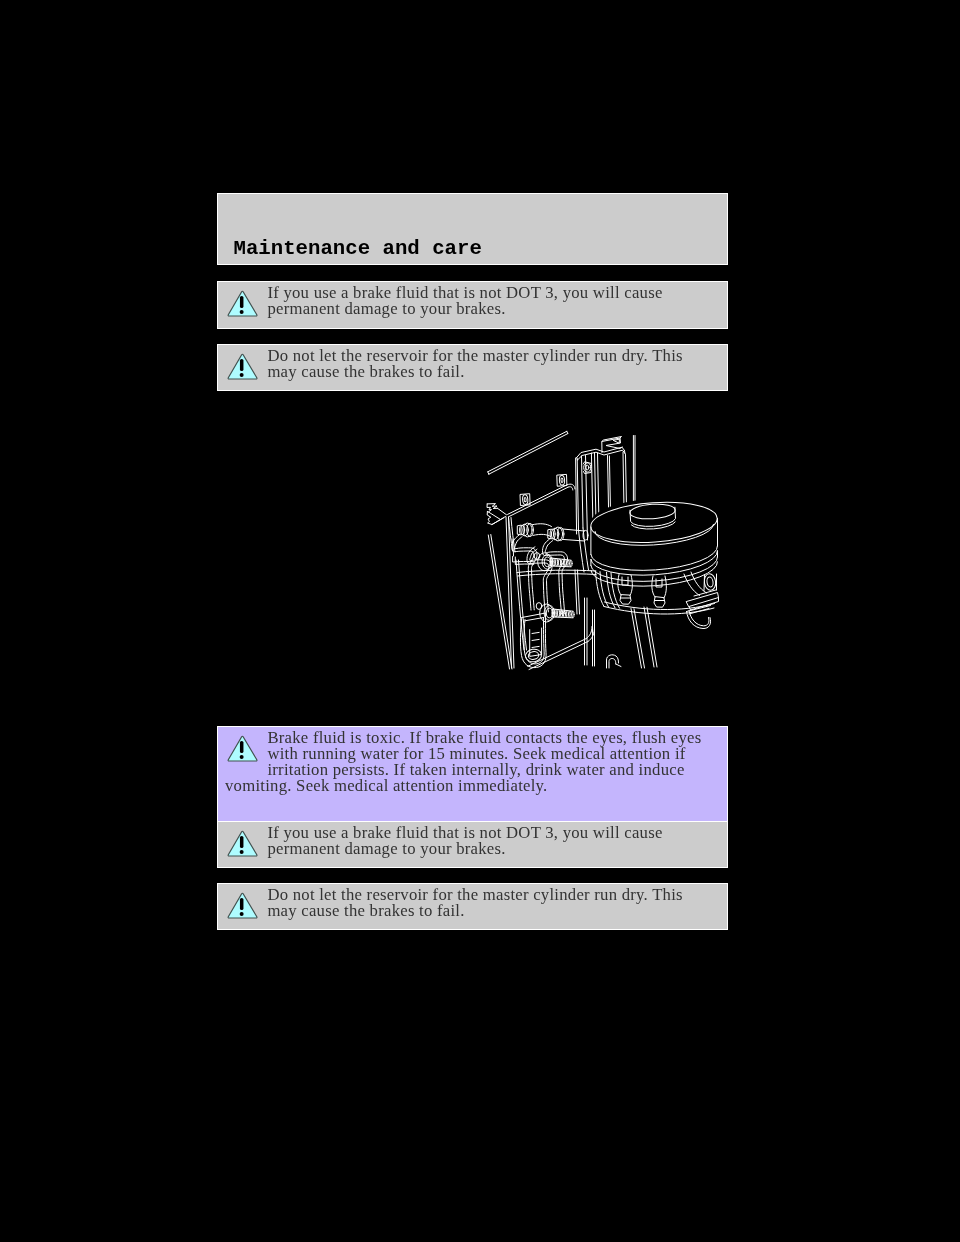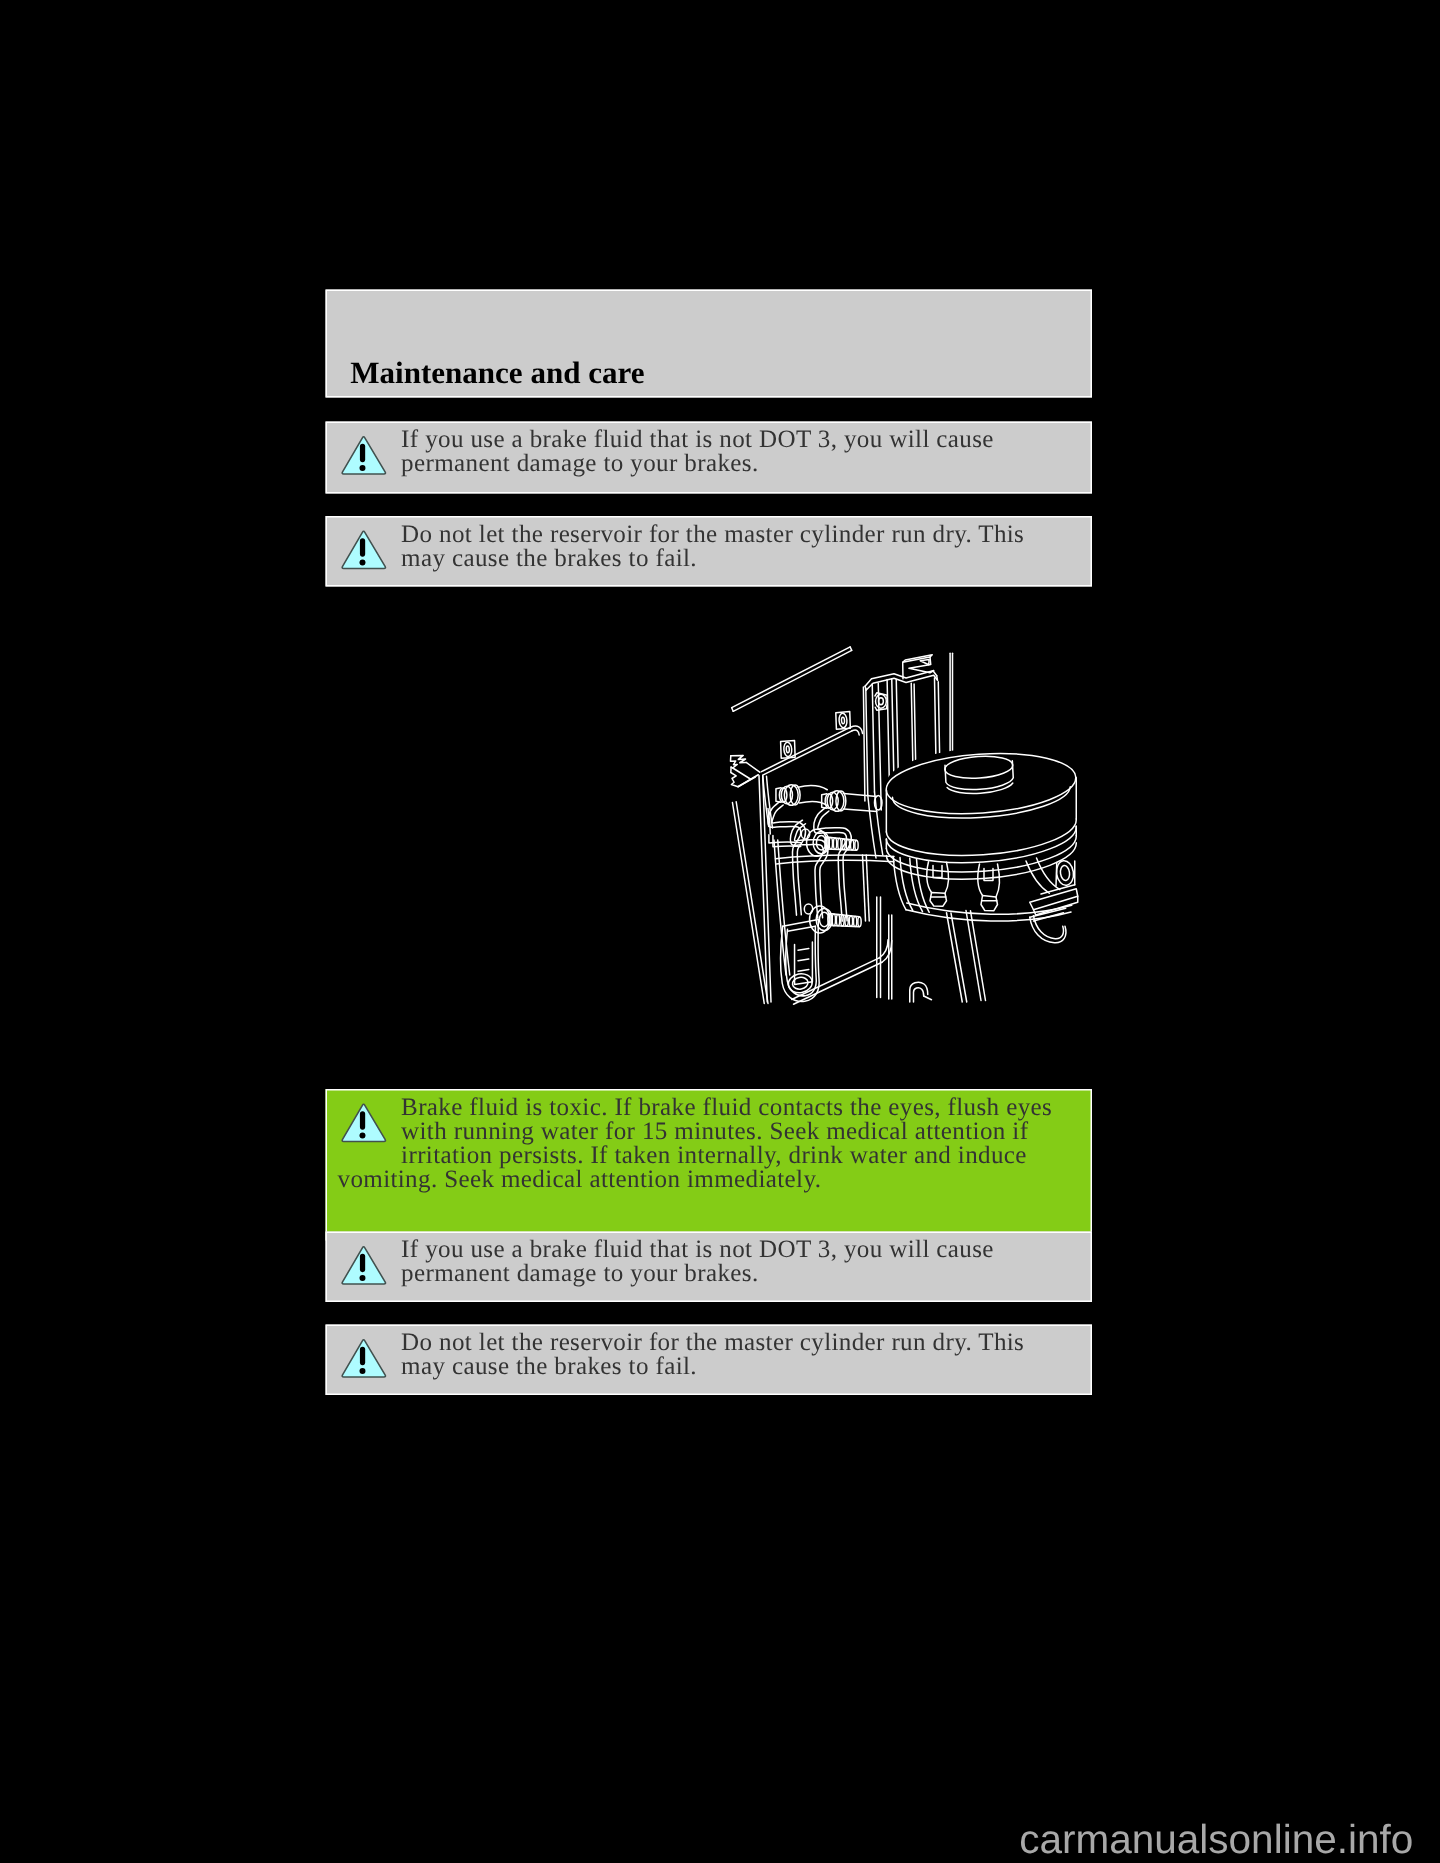--- a/index.html
+++ b/index.html
@@ -12,21 +12,21 @@
   .panel{
     position:absolute;left:217px;width:511px;
     background:#cccccc;
     border:1px solid #ffffff;
     box-sizing:border-box;
   }
 
   .header-box{ top:193px; height:72px; }
   .header-title{
     position:absolute;left:15.5px;top:45.2px;
-    font-family:Liberation Serif, serif;
+    font-family:Liberation Mono, monospace;
     font-weight:bold;font-size:20.7px;color:#000;line-height:1;
   }
 
   .warn-icon{
     float:left;width:31.1px;height:28.5px;
     margin:7px 9.8px 0 8.5px;
   }
   .warn-body{
     font-family:"Liberation Serif",serif;
     font-size:16.7px;line-height:16px;color:#333333;
@@ -63,21 +63,21 @@
 
   <div class="panel warn" style="top: 344px; height: 47px; background: rgb(204, 204, 204);">
     <svg class="warn-icon" viewBox="0 0 31.1 28.5">
       <path class="tri-body" d="M 16.22 2.88 L 29.73 25.62 Q 30.55 27.00 28.95 27.00 L 2.15 27.00 Q 0.55 27.00 1.36 25.62 L 14.59 2.88 Q 15.40 1.50 16.22 2.88 Z" stroke-width="1.05" stroke-linejoin="round" fill="#aefcff" stroke="#42514f"></path>
       <rect x="12.95" y="6.9" width="3.5" height="12.2" rx="1.7" fill="#000"></rect>
       <circle cx="14.65" cy="23.0" r="2.0" fill="#000"></circle>
     </svg>
     <div class="warn-body">Do not let the reservoir for the master cylinder run dry. This may cause the brakes to fail.</div>
   </div>
 
-  <div class="panel warn" style="top: 726px; height: 101px; background: #84cc16;">
+  <div class="panel warn" style="top: 726px; height: 101px; background: #c4b5fd;">
     <svg class="warn-icon" viewBox="0 0 31.1 28.5">
       <path class="tri-body" d="M 16.22 2.88 L 29.73 25.62 Q 30.55 27.00 28.95 27.00 L 2.15 27.00 Q 0.55 27.00 1.36 25.62 L 14.59 2.88 Q 15.40 1.50 16.22 2.88 Z" stroke-width="1.05" stroke-linejoin="round" fill="#aefcff" stroke="#42514f"></path>
       <rect x="12.95" y="6.9" width="3.5" height="12.2" rx="1.7" fill="#000"></rect>
       <circle cx="14.65" cy="23.0" r="2.0" fill="#000"></circle>
     </svg>
     <div class="warn-body">Brake fluid is toxic. If brake fluid contacts the eyes, flush eyes with running water for 15 minutes. Seek medical attention if irritation persists. If taken internally, drink water and induce vomiting. Seek medical attention immediately.</div>
   </div>
 
   <div class="panel warn" style="top: 821px; height: 47px; background: rgb(204, 204, 204);">
     <svg class="warn-icon" viewBox="0 0 31.1 28.5">
@@ -275,14 +275,13 @@
         <path d="M615.8 664 L621 666.5"></path>
         <path d="M517 572.5 C 540 570 570 569.5 596 571"></path>
         <path d="M517.5 576 C 540 573.5 570 573 596 574.5"></path>
         <path d="M578.5 530 C 580 545 582 560 584 572"></path>
         <path d="M583 528 C 584.5 543 586.5 558 588.5 570"></path>
         <path d="M575 570 L577 614"></path>
         <path d="M577.5 570 L579.5 614"></path>
       </g>
   </svg>
 
-  <div class="wm">carmanualsonline.info</div>
 </div>
 
 </body></html>

